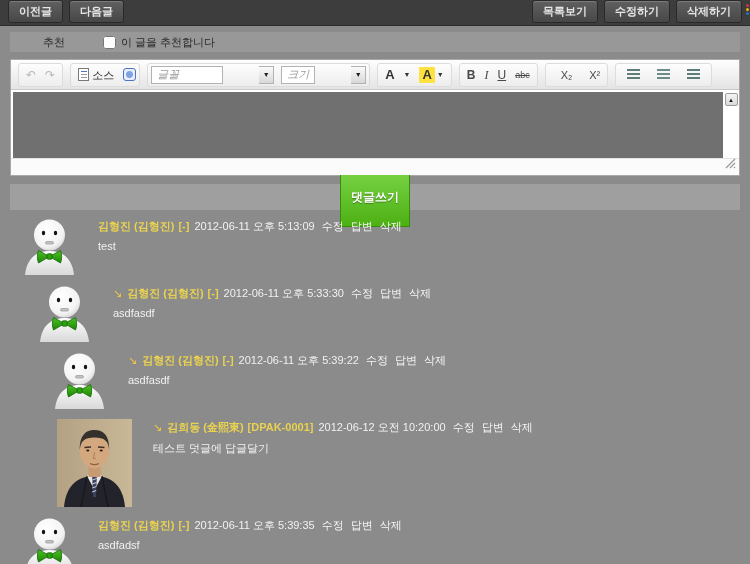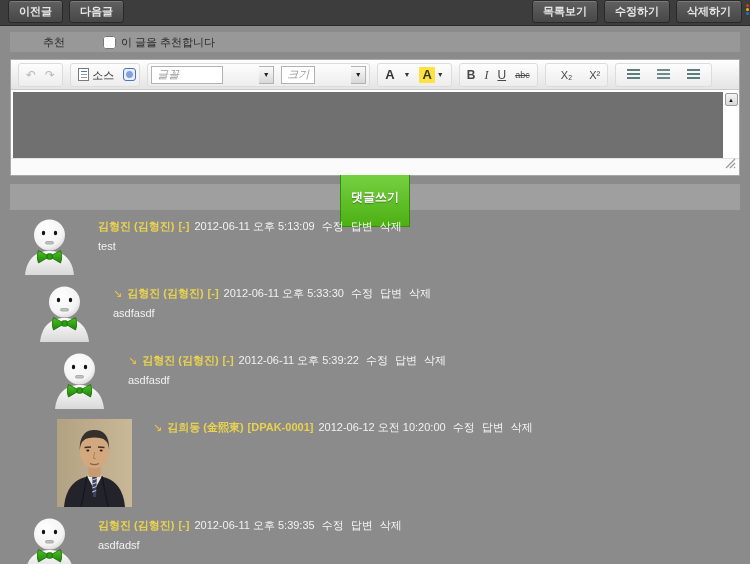--- a/index.html
+++ b/index.html
@@ -342,20 +342,21 @@
     <path d="M22.8,31 C22.5,16 29,11 37.5,11 C46.5,11 52.5,16.5 52.2,31 C51.5,22 47.5,18.5 37.5,18.5 C27.5,18.5 23.5,22 22.8,31 Z" fill="#34312c"></path>
     <path d="M27.5,28.5 L34,28 M41,28 L47.5,28.5" stroke="#3b3027" stroke-width="1.6"></path>
     <ellipse cx="30.8" cy="31.5" rx="1.5" ry="1" fill="#241c14"></ellipse>
     <ellipse cx="44.2" cy="31.5" rx="1.5" ry="1" fill="#241c14"></ellipse>
     <path d="M37.5,33 L36.5,39.5 L38.8,39.5" stroke="#b08054" stroke-width="1" fill="none"></path>
     <path d="M33,44.5 C36,46 39,46 42,44.5" stroke="#8d5f3f" stroke-width="1.2" fill="none"></path>
   </svg>
 </div>
       <div class="c-text">
         <div class="c-head"><span class="arrow">↘</span><span class="author">김희동 (金熙東)</span><span class="tag">[DPAK-0001]</span><span class="date">2012-06-12 오전 10:20:00</span><a class="action">수정</a><a class="action">답변</a><a class="action">삭제</a></div>
+        <div class="c-body">테스트 덧글에 답글달기</div>
       </div>
     </div>
     <div class="comment" style="padding-left: 22px;">
       <div class="avatar">
   <svg width="55" height="57" viewBox="0 0 55 57" xmlns="http://www.w3.org/2000/svg">
     <defs>
       <radialGradient id="sgh" cx="40%" cy="32%" r="78%">
         <stop offset="0" stop-color="#ffffff"></stop>
               <stop offset="0.7" stop-color="#f3f3f3"></stop>
               <stop offset="1" stop-color="#cfcfcf"></stop>

